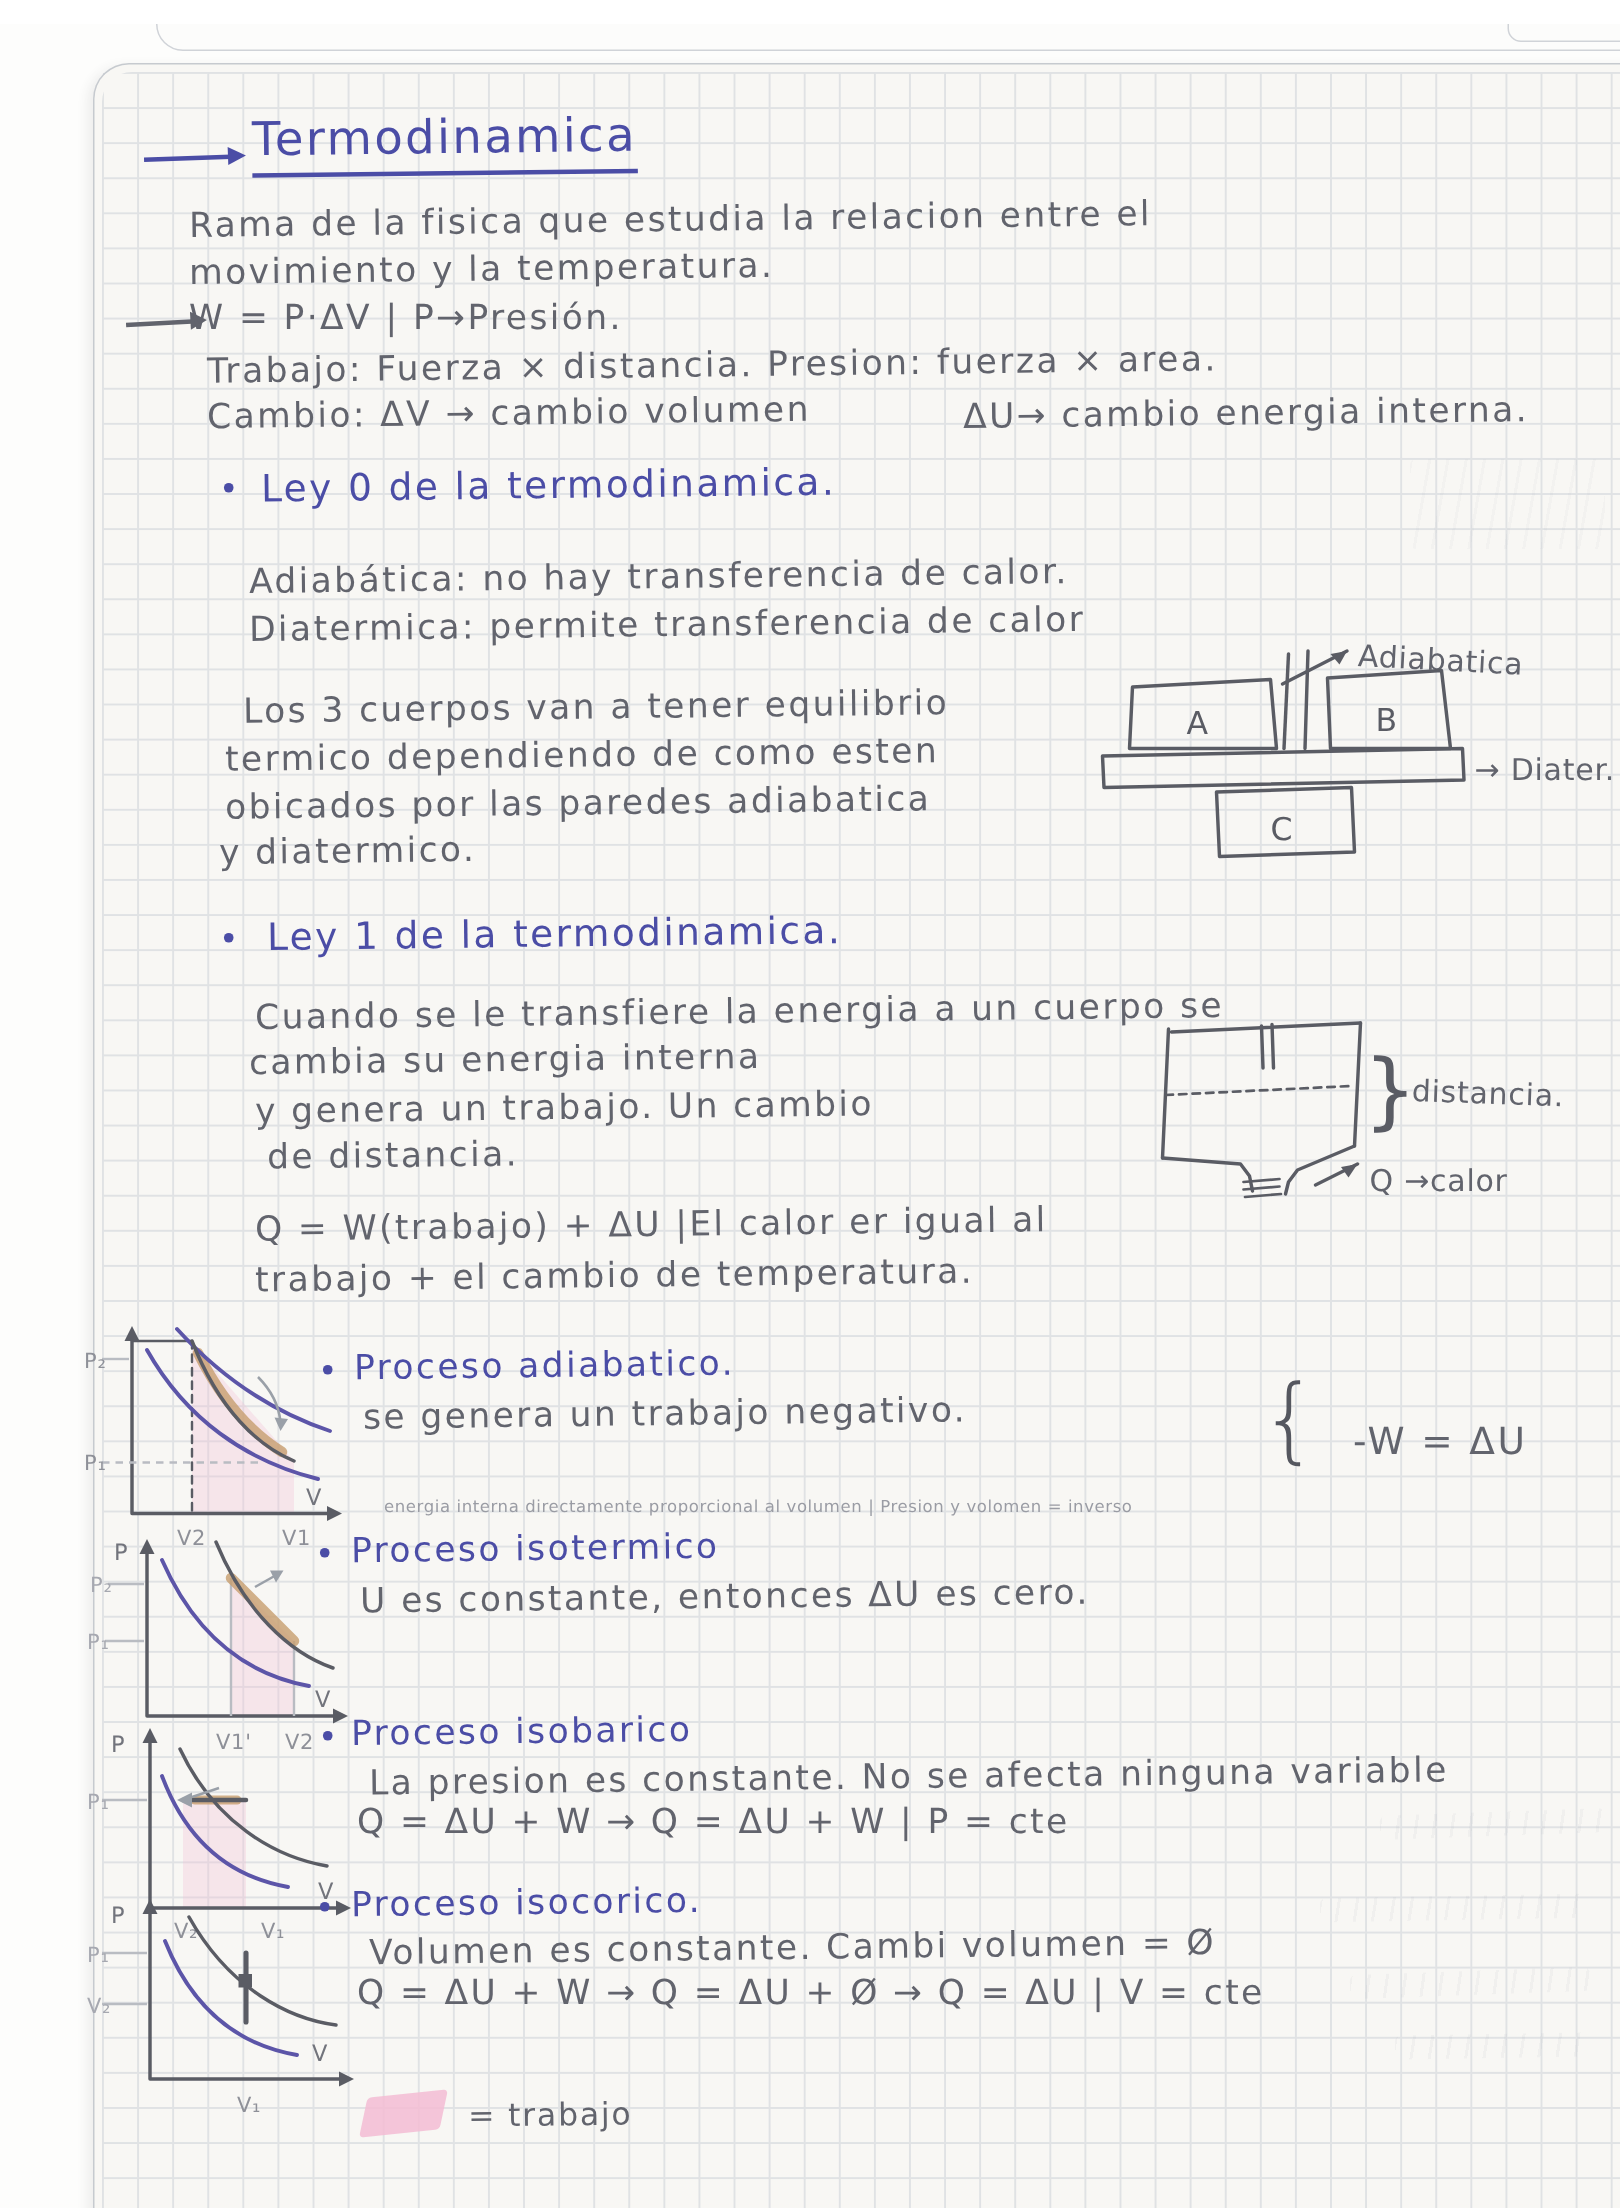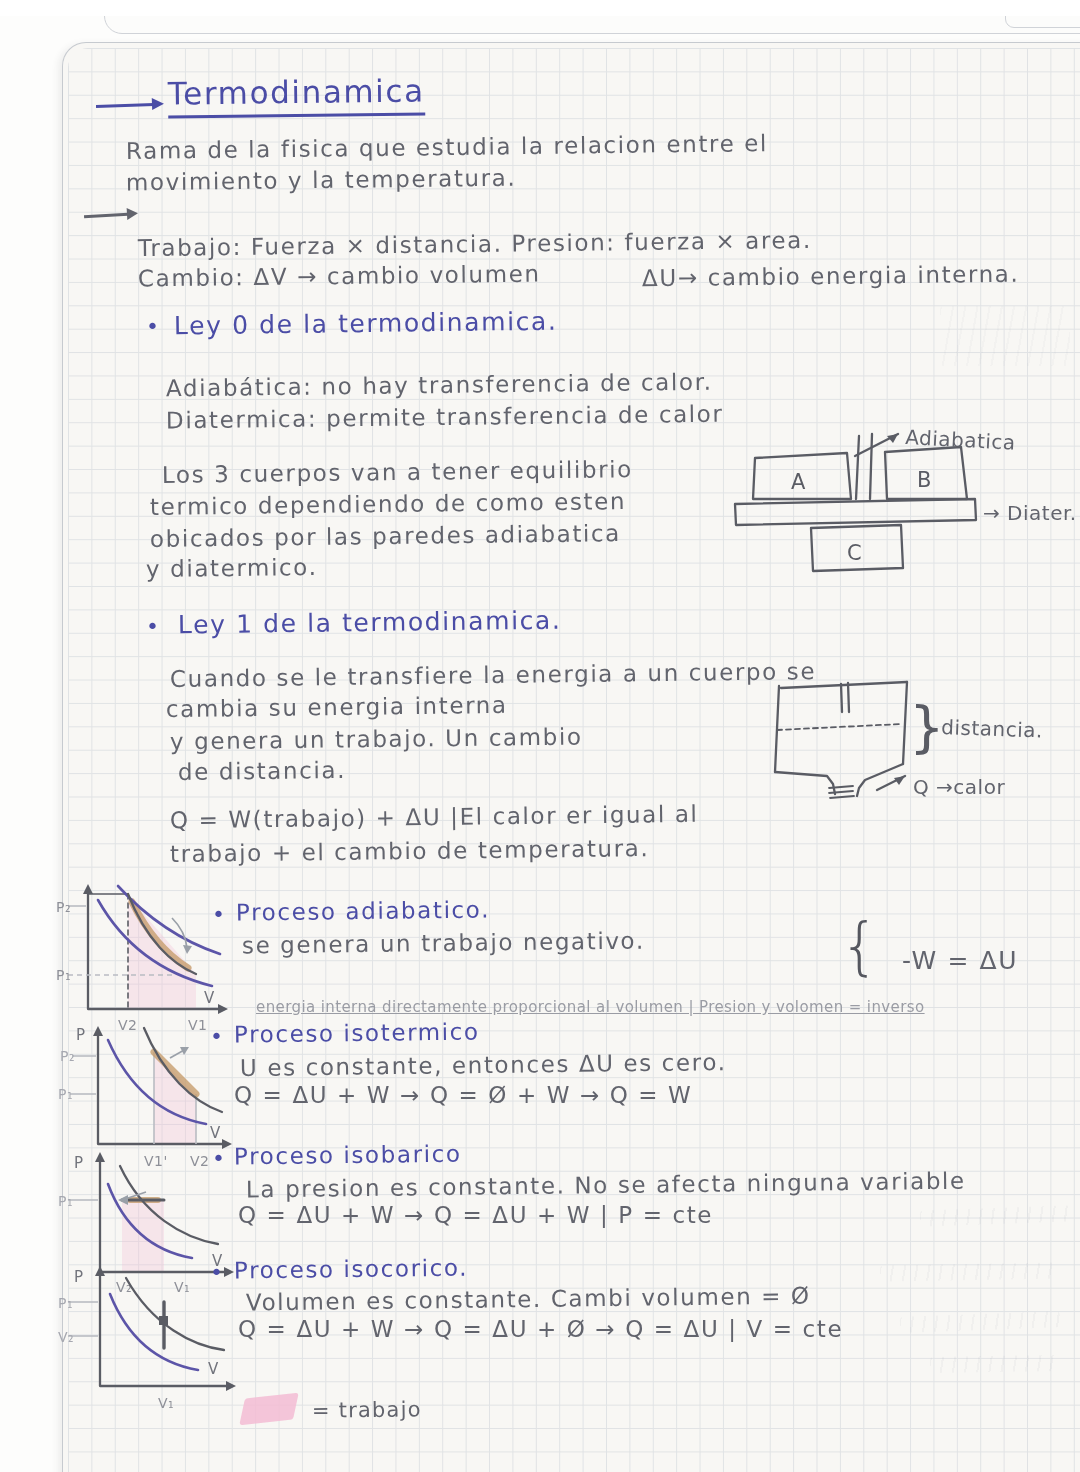--- a/index.html
+++ b/index.html
@@ -19,21 +19,21 @@
       linear-gradient(to bottom,#d6dade 1px,transparent 1px);
     background-size:23.4px 23.4px;}
   .hw{position:absolute;color:#62646d;letter-spacing:1.6px;white-space:nowrap;
     font-family:"DejaVu Sans",sans-serif;}
   .blue{color:#4b4da6;}
   .faintc{color:#9a9ca4;}
   .s32{font-size:31px;}
   .s26{font-size:25px;}
   .s24{font-size:23px;}
   .s22{font-size:21px;letter-spacing:1.2px;}
-  .s15{font-size:15px;letter-spacing:.4px;text-decoration:underline;}
+  .s15{font-size:11px;letter-spacing:.4px;}
   .r-1{transform:rotate(-0.7deg);}
   .underl{border-bottom:3px solid #4b4da6;padding-bottom:4px;display:inline-block;}
   .bullet{position:absolute;font-size:22px;color:#4b4da6;}
   .harrow{position:absolute;height:2.6px;}
   .harrow::after{content:"";position:absolute;right:-10px;top:-4.6px;
     border-top:6px solid transparent;border-bottom:6px solid transparent;}
   .harrow.ab{background:#4b4da6;} .harrow.ab::after{border-left:12px solid #4b4da6;}
   .harrow.ag{background:#62646d;} .harrow.ag::after{border-left:11px solid #62646d;}
   .bigbrace{position:absolute;font-size:62px;font-weight:300;color:#55575f;}
   .swatch{position:absolute;width:54px;height:26px;background:#f3bcd4;opacity:.85;
@@ -68,20 +68,21 @@
   </div>
 
   <div class="harrow ab" style="left:96px;top:88px;width:58px;transform:rotate(-2deg);"></div>
   <div class="hw blue s32 r-1" style="left:168px;top:58px;">
     <span class="underl">Termodinamica</span>
   </div>
 
   <div class="hw s24 r-1" style="left:126px;top:118px;">Rama de la fisica que estudia la relacion entre el</div>
   <div class="hw s24 r-1" style="left:126px;top:151px;">movimiento y la temperatura.</div>
   <div class="harrow ag" style="left:84px;top:198px;width:44px;transform:rotate(-3deg);"></div>
+  <div class="hw s24" style="left:126px;top:183px;">W = P·ΔV | P→Presión.</div>
   <div class="hw s24 r-1" style="left:138px;top:215px;">Trabajo: Fuerza × distancia. Presion: fuerza × area.</div>
   <div class="hw s24 r-1" style="left:138px;top:247px;">Cambio: ΔV → cambio volumen</div>
   <div class="hw s24 r-1" style="left:642px;top:247px;">ΔU→ cambio energia interna.</div>
 
   <span class="bullet" style="left:146px;top:298px;">•</span>
   <div class="hw blue s26 r-1" style="left:174px;top:293px;">Ley 0 de la termodinamica.</div>
   <div class="hw s24 r-1" style="left:166px;top:356px;">Adiabática: no hay transferencia de calor.</div>
   <div class="hw s24 r-1" style="left:166px;top:388px;">Diatermica: permite transferencia de calor</div>
   <div class="hw s24 r-1" style="left:162px;top:443px;">Los 3 cuerpos van a tener equilibrio</div>
   <div class="hw s24 r-1" style="left:150px;top:475px;">termico dependiendo de como esten</div>
@@ -155,21 +156,20 @@
     <path class="sgray" d="M118,42 C128,52 132,62 133,72"></path>
     <polygon class="head" style="fill:#9aa0a8;" points="133,78 129,69 138,70"></polygon>
     <text x="150" y="127">V</text>
     <text class="tick" x="64" y="154">V2</text>
     <text class="tick" x="134" y="154">V1</text>
   </svg>
 
   <span class="bullet" style="left:210px;top:1008px;">•</span>
   <div class="hw blue s24 r-1" style="left:234px;top:1004px;">Proceso isotermico</div>
   <div class="hw s24 r-1" style="left:240px;top:1036px;">U es constante, entonces ΔU es cero.</div>
-  <div class="hw s24" style="left:234px;top:1066px;">Q = ΔU + W  →  Q = Ø + W  →  Q = W</div>
 
   <svg style="left:58px;top:1000px;" width="195" height="160" viewBox="0 0 195 160">
     <path class="pink" d="M96,36 L138,78 L138,128 L96,128 Z"></path>
     <path class="sg" d="M40,16 L40,128 L168,128"></path>
     <polygon class="head" points="40,10 35,20 45,20"></polygon>
     <polygon class="head" points="174,128 164,123 164,133"></polygon>
     <text x="18" y="24">P</text>
     <path class="sfaint" d="M14,40 L38,40"></path>
     <path class="sfaint" d="M12,78 L38,78"></path>
     <text class="tick" style="fill:#a6a8b0;" x="2" y="45">P₂</text>

